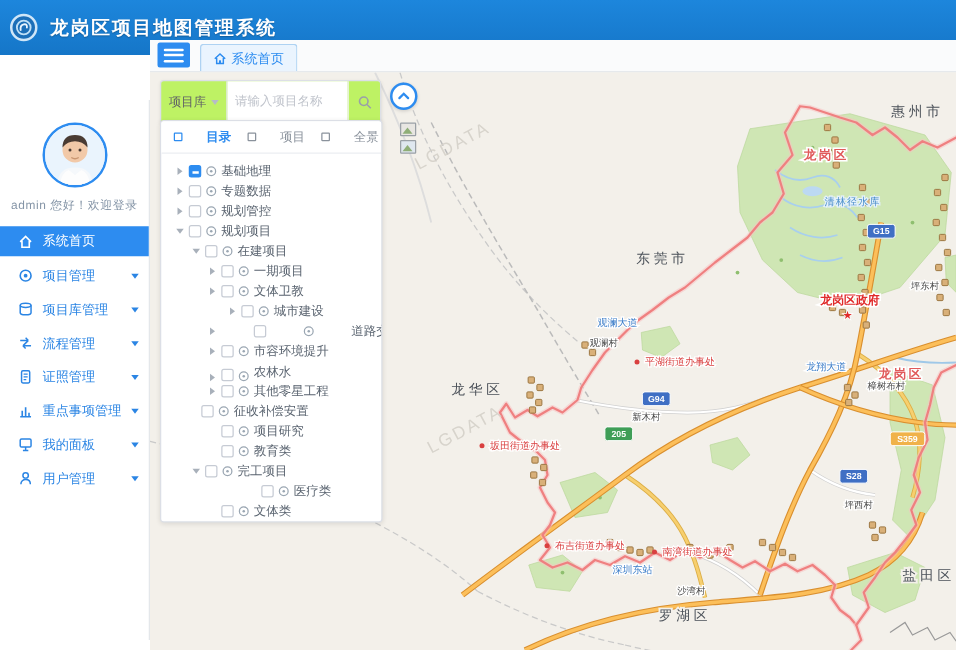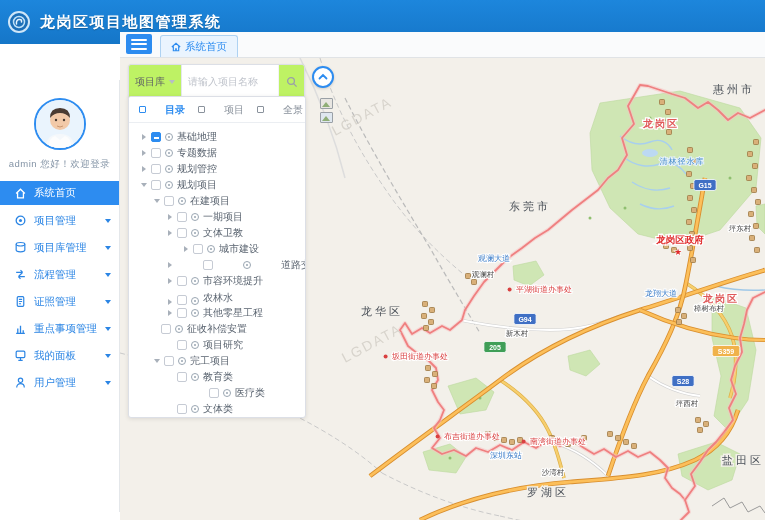--- a/index.html
+++ b/index.html
@@ -509,33 +509,33 @@
           <span class="cbox"></span>
           <span class="gear"></span>
           <span class="tlabel">征收补偿安置</span>
         </div>
         <div class="trow" style="padding-left: 36px;">
           <span class="exp"></span>
           <span class="cbox"></span>
           <span class="gear"></span>
           <span class="tlabel">项目研究</span>
         </div>
+        <div class="trow" style="padding-left: 36px;">
+          <span class="exp"></span>
+          <span class="cbox"></span>
+          <span class="gear"></span>
+          <span class="tlabel">教育类</span>
+        </div>
         <div class="trow" style="padding-left: 23px;">
           <span class="exp">
             <i class="down"></i>
           </span>
           <span class="cbox"></span>
           <span class="gear"></span>
           <span class="tlabel">完工项目</span>
-        </div>
-        <div class="trow" style="padding-left: 36px;">
-          <span class="exp"></span>
-          <span class="cbox"></span>
-          <span class="gear"></span>
-          <span class="tlabel">教育类</span>
         </div>
         <div class="trow" style="padding-left: 36px; margin-left: 32px;">
           <span class="exp"></span>
           <span class="cbox"></span>
           <span class="gear"></span>
           <span class="tlabel">医疗类</span>
         </div>
         <div class="trow" style="padding-left: 36px;">
           <span class="exp"></span>
           <span class="cbox"></span>

